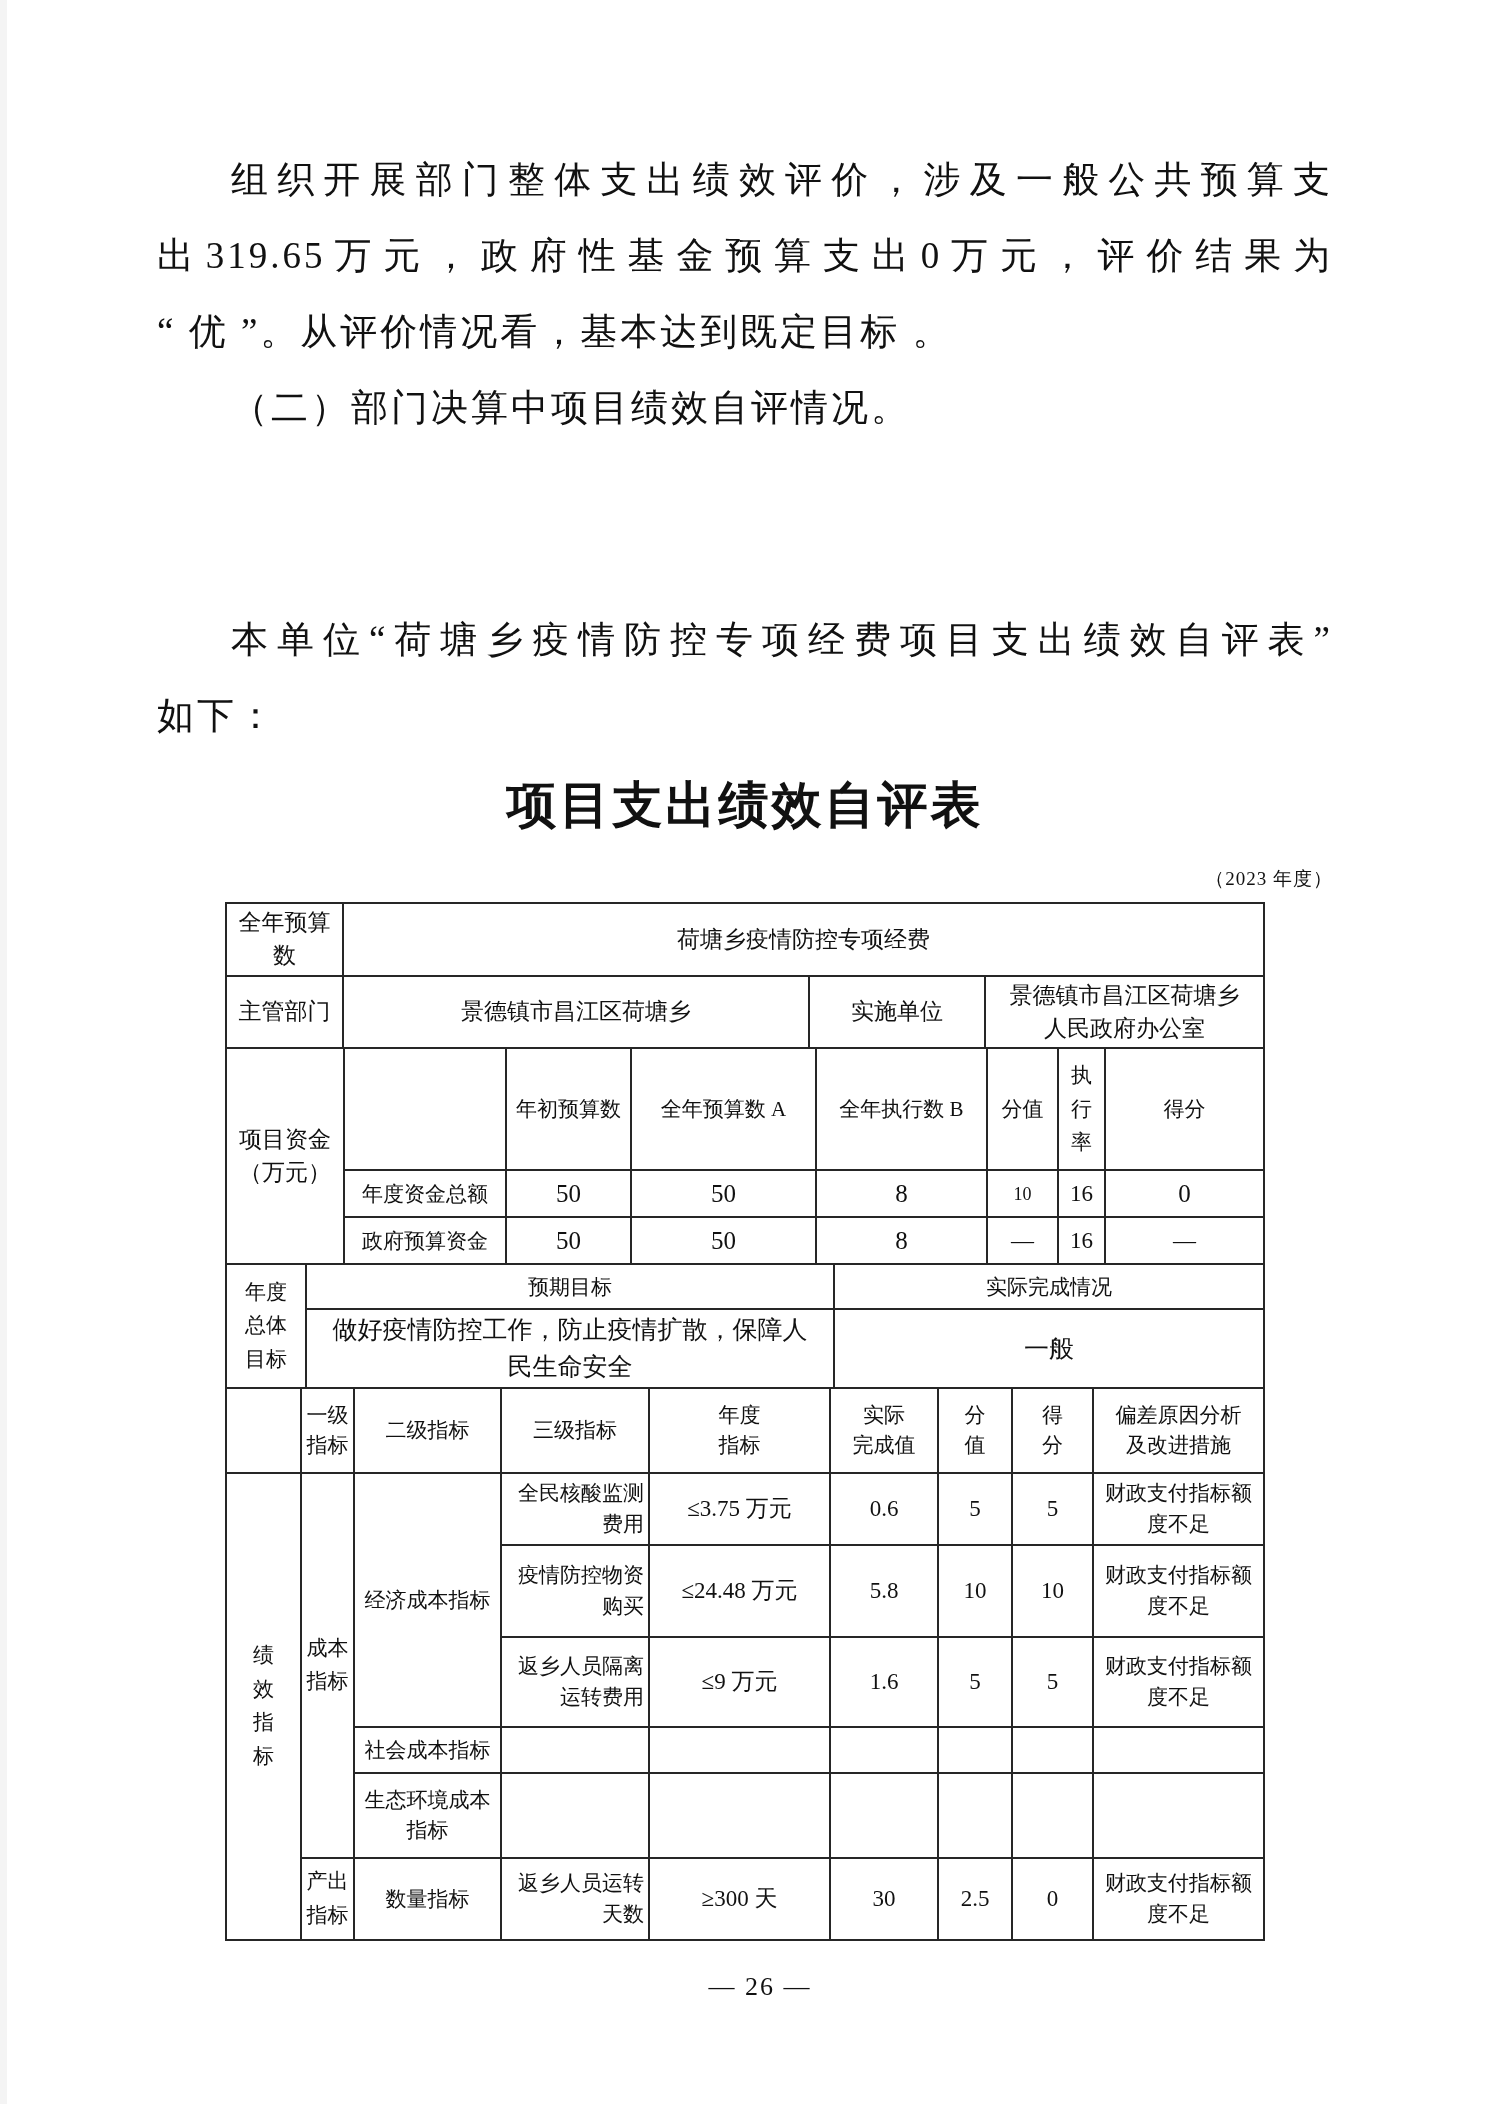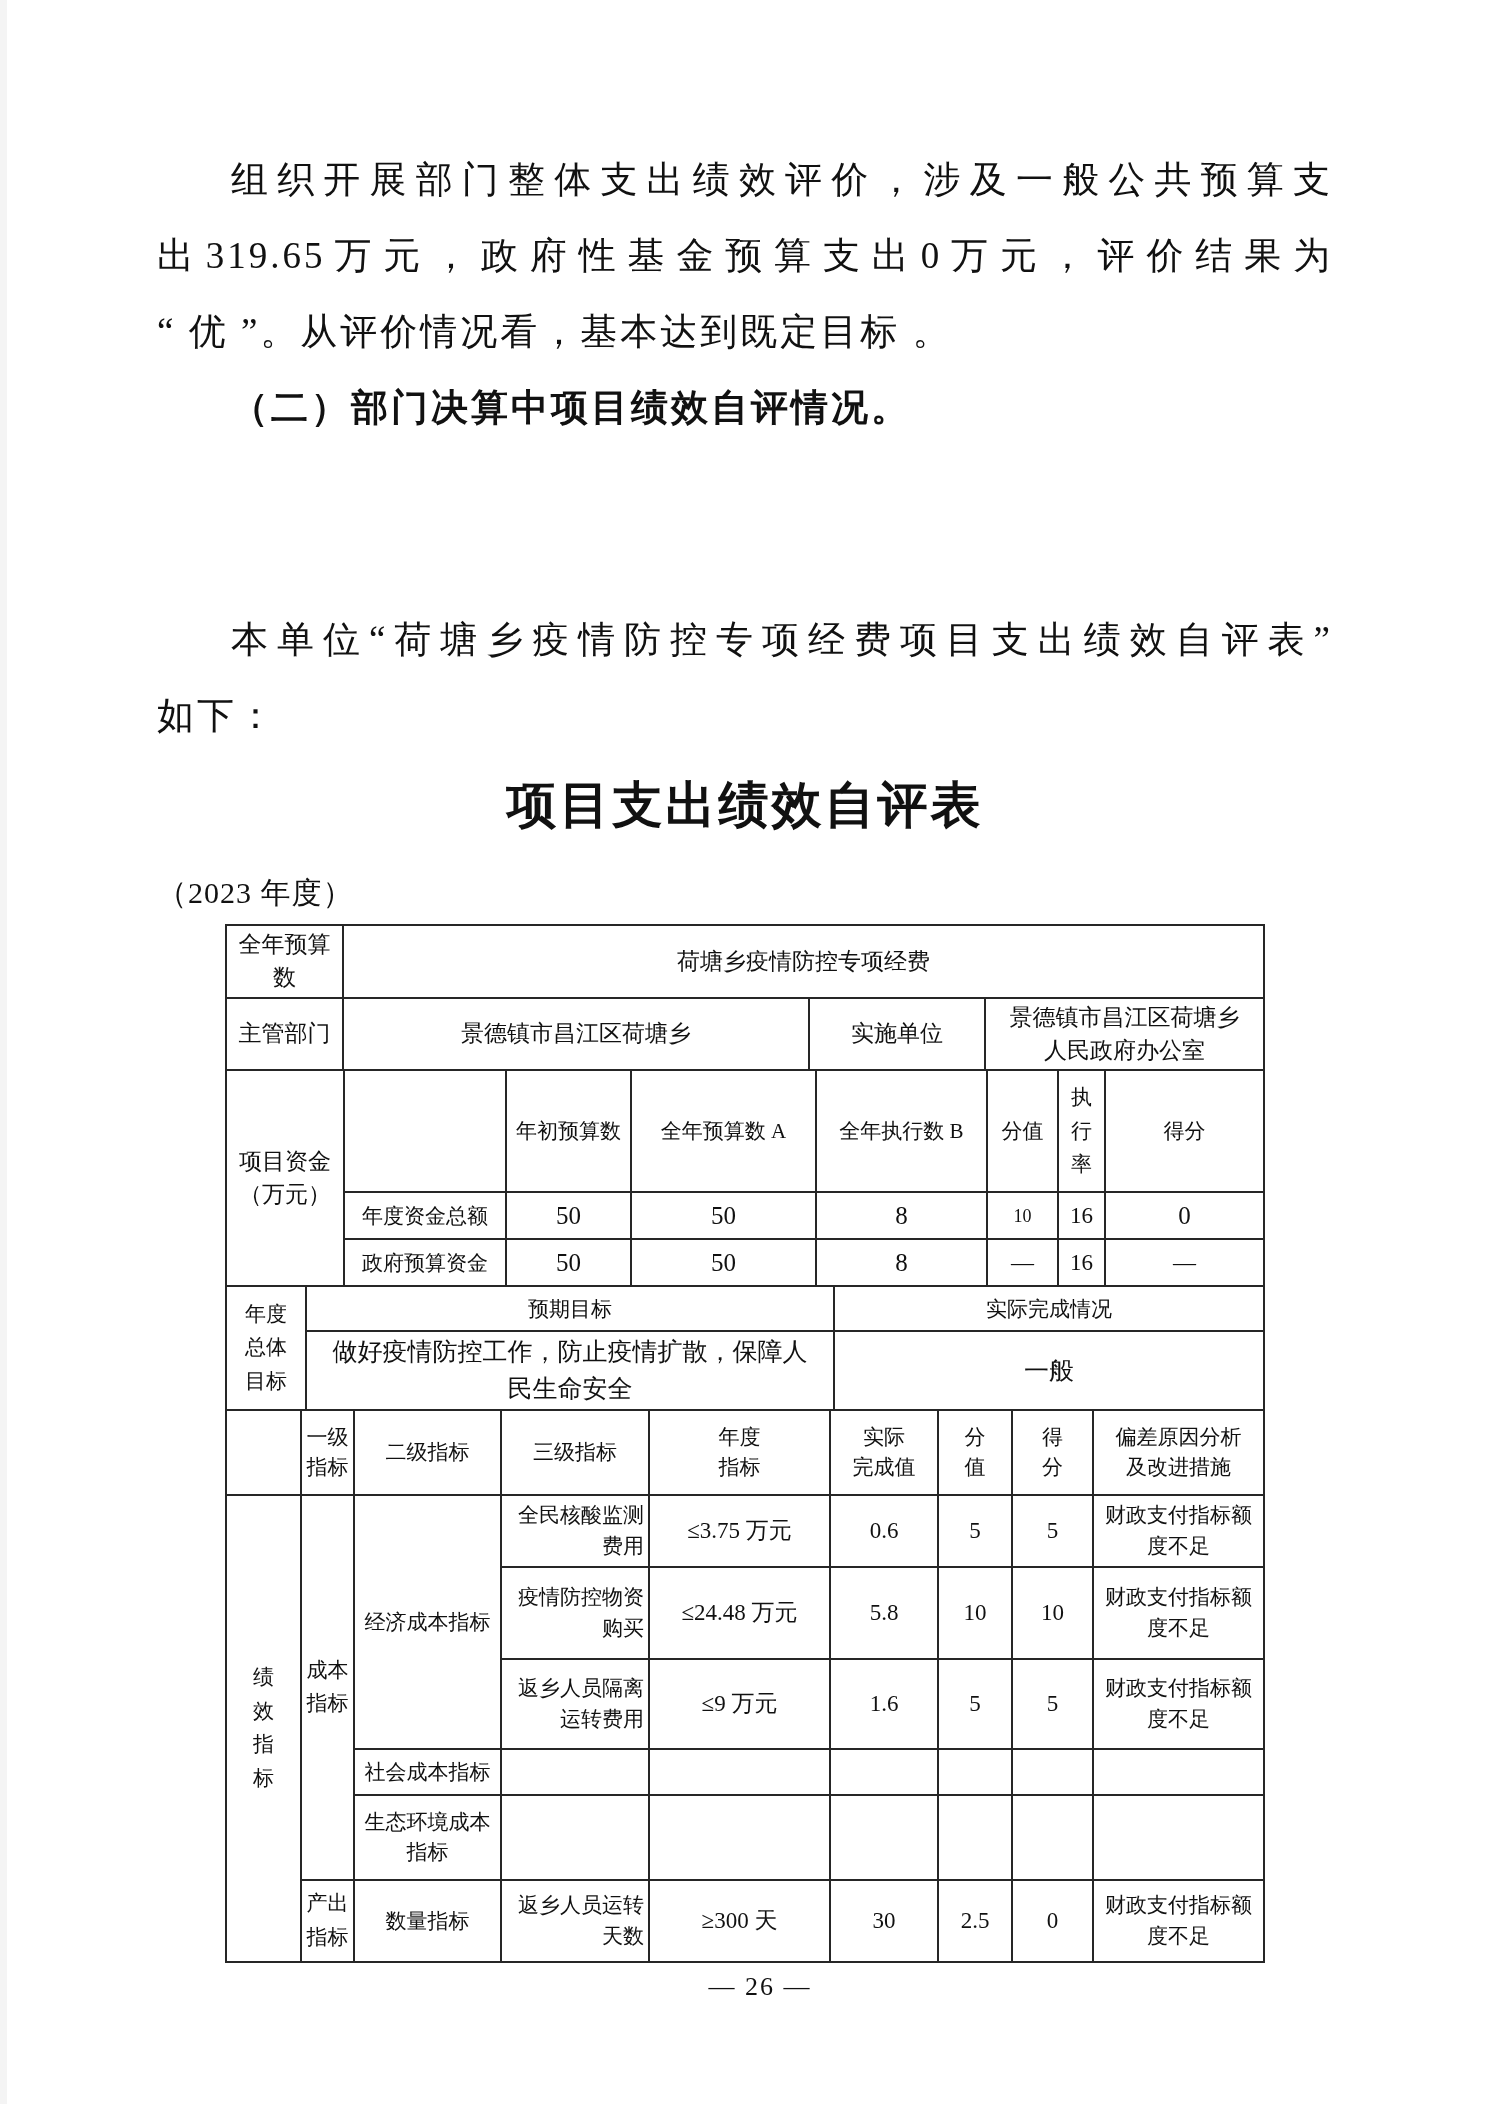--- a/index.html
+++ b/index.html
@@ -9,23 +9,23 @@
     background:#ffffff;
     font-family:"Liberation Serif","DejaVu Serif",serif;
     color:#111;
     overflow:hidden;
   }
   .scan-edge{position:absolute;left:0;top:0;width:7px;height:100%;background:#f4f4f4;}
   .content{position:absolute;left:157px;top:160px;width:1176px;}
   .bline{font-size:37px;line-height:40px;margin:0 0 36px 0;letter-spacing:3px;}
   .indent{text-indent:74px;}
   .fill{text-align:justify;text-align-last:justify;}
-  .bheading{font-weight:bold;margin-bottom:192px;}
+  .bheading{font-weight:normal;margin-bottom:192px;}
   .doc-title{font-size:50px;font-weight:bold;text-align:center;letter-spacing:3px;margin:26px 0 0 0;}
-  .doc-subtitle{font-size:30px;text-align:left;margin-top:34px;letter-spacing:1px;}
+  .doc-subtitle{font-size:19px;text-align:right;margin-top:27px;letter-spacing:1px;}
   .tablewrap{margin:10px 0 0 68px;width:1038px;}
   table.sec{border-collapse:collapse;table-layout:fixed;width:1038px;}
   table.sec + table.sec{margin-top:-2px;}
   td{
     border:2px solid #262626;
     text-align:center;vertical-align:middle;
     white-space:pre-line;
     font-size:21px;line-height:1.45;
     padding:2px 4px;overflow:hidden;
   }

